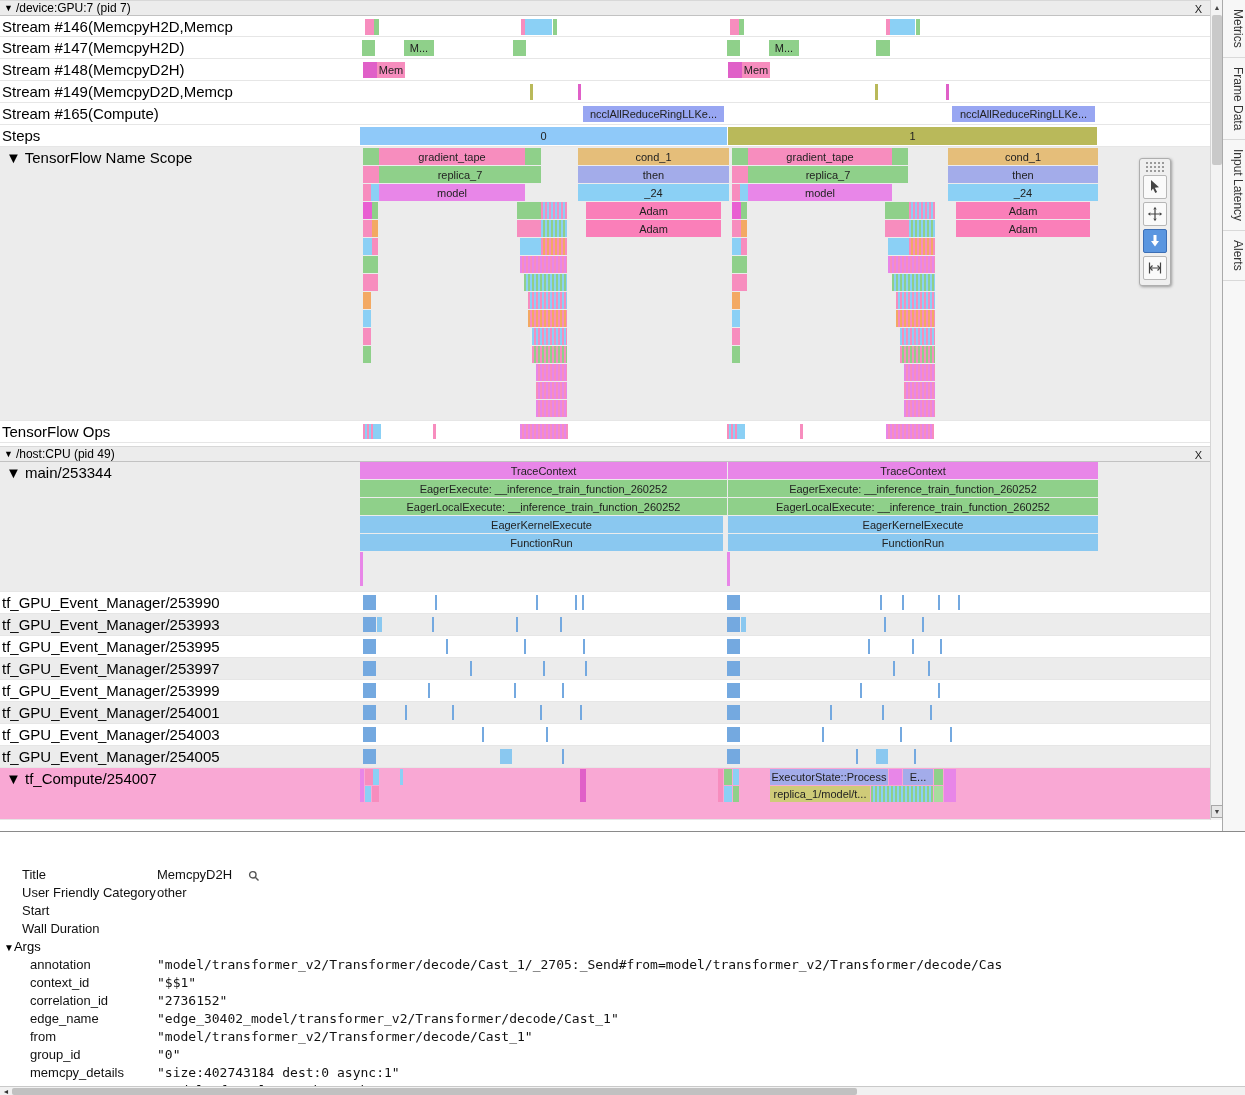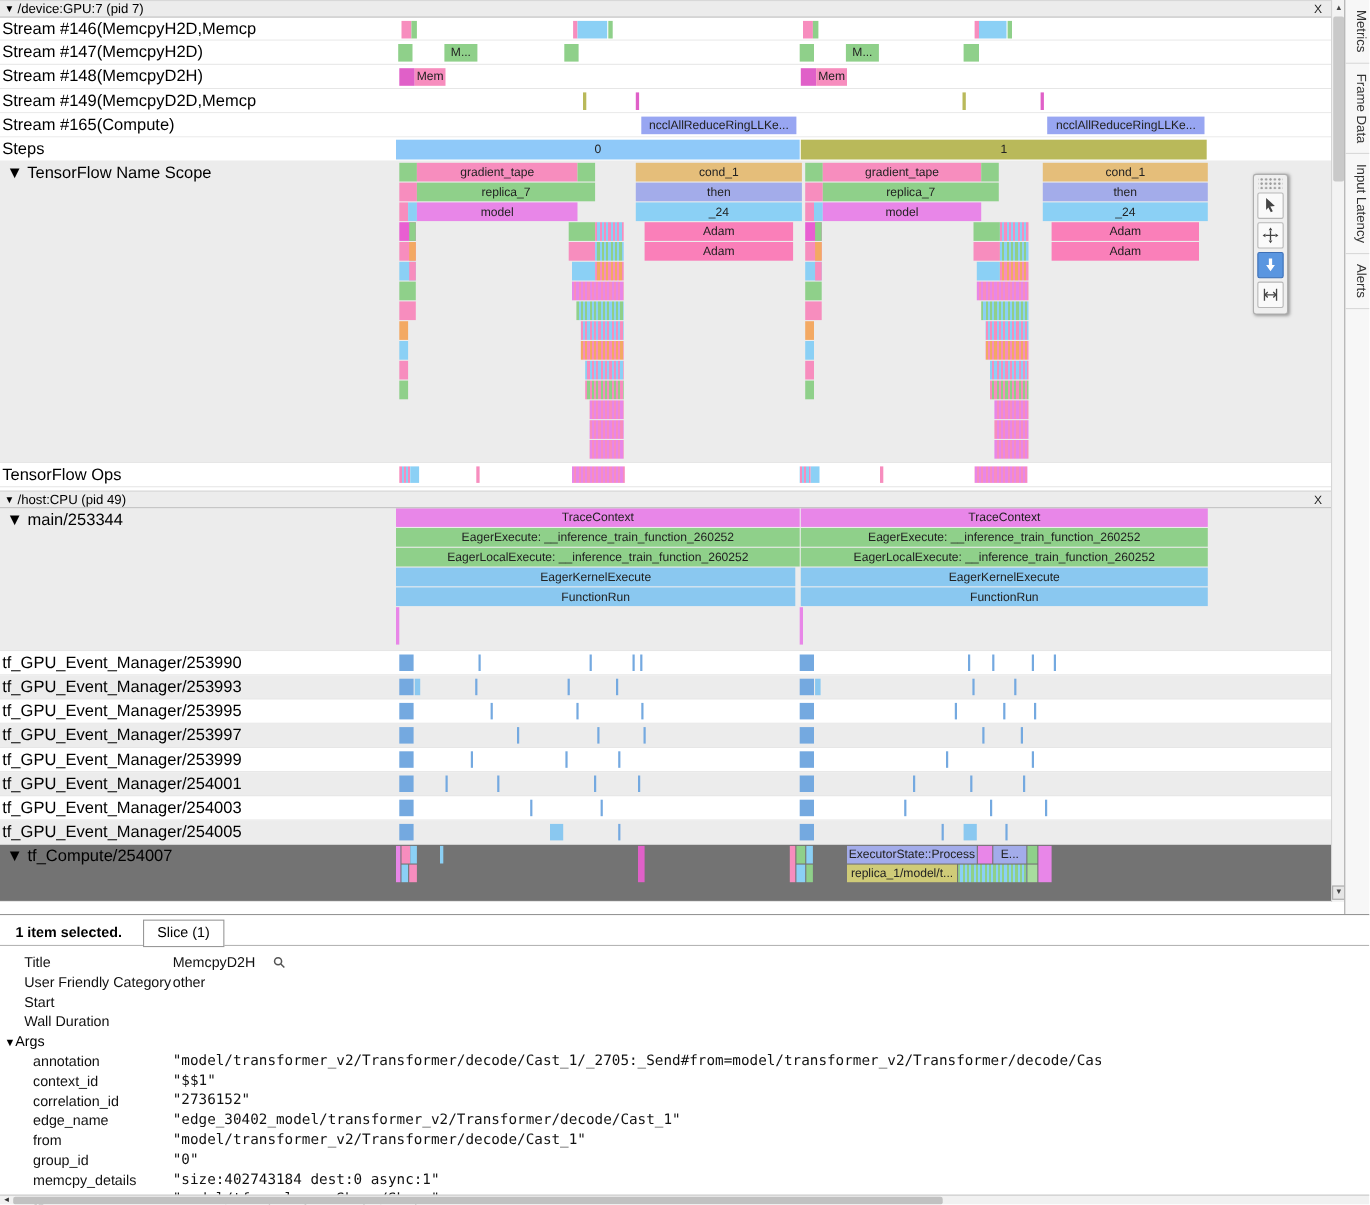--- a/index.html
+++ b/index.html
@@ -118,21 +118,21 @@
         </div>
         <div class="trow" style="top: 702px; height: 22px; background: rgb(236, 236, 236);">
           <div class="rlabel">tf_GPU_Event_Manager/254001</div>
         </div>
         <div class="trow" style="top: 724px; height: 22px; background: rgb(255, 255, 255);">
           <div class="rlabel">tf_GPU_Event_Manager/254003</div>
         </div>
         <div class="trow" style="top: 746px; height: 22px; background: rgb(236, 236, 236);">
           <div class="rlabel">tf_GPU_Event_Manager/254005</div>
         </div>
-        <div class="trow" style="top: 768px; height: 52px; background: #737373;">
+        <div class="trow" style="top: 768px; height: 52px; background: #f9a8d4;">
           <div class="rlabel" style="padding-left: 4px;">▼ tf_Compute/254007</div>
         </div>
       </div>
     <div id="bars">
         <div class="bar" style="left: 365px; top: 19px; width: 9px; height: 16px; background: rgb(247, 141, 190);"></div>
         <div class="bar" style="left: 374px; top: 19px; width: 5px; height: 16px; background: rgb(143, 208, 138);"></div>
         <div class="bar" style="left: 521px; top: 19px; width: 4px; height: 16px; background: rgb(247, 141, 190);"></div>
         <div class="bar" style="left: 525px; top: 19px; width: 27px; height: 16px; background: rgb(139, 208, 245);"></div>
         <div class="bar" style="left: 553px; top: 19px; width: 4px; height: 16px; background: rgb(143, 208, 138);"></div>
         <div class="bar" style="left: 730px; top: 19px; width: 9px; height: 16px; background: rgb(247, 141, 190);"></div>
@@ -392,24 +392,20 @@
   </div>
 
   <div class="side" id="side-tabs">
       <div class="vtab">Metrics</div>
       <div class="vtab">Frame Data</div>
       <div class="vtab">Input Latency</div>
       <div class="vtab">Alerts</div>
     </div>
 
   <div class="panel">
-    <div class="tabbar">
-      <span class="selcount">1 item selected.</span>
-      <span class="slicetab">Slice (1)</span>
-    </div>
     <div id="detail-fields">
         <div class="drow" style="top: 34px;">
           <div class="dkey">Title</div>
           <div class="dval">MemcpyD2H</div>
           <span class="mag"><svg width="12" height="12" viewBox="0 0 12 12">
               <g stroke="#555" stroke-width="1.4" fill="none">
                 <circle cx="4.8" cy="4.8" r="3.2"></circle>
                 <path d="M7.3 7.3l3.2 3.2"></path>
               </g>
             </svg></span>

